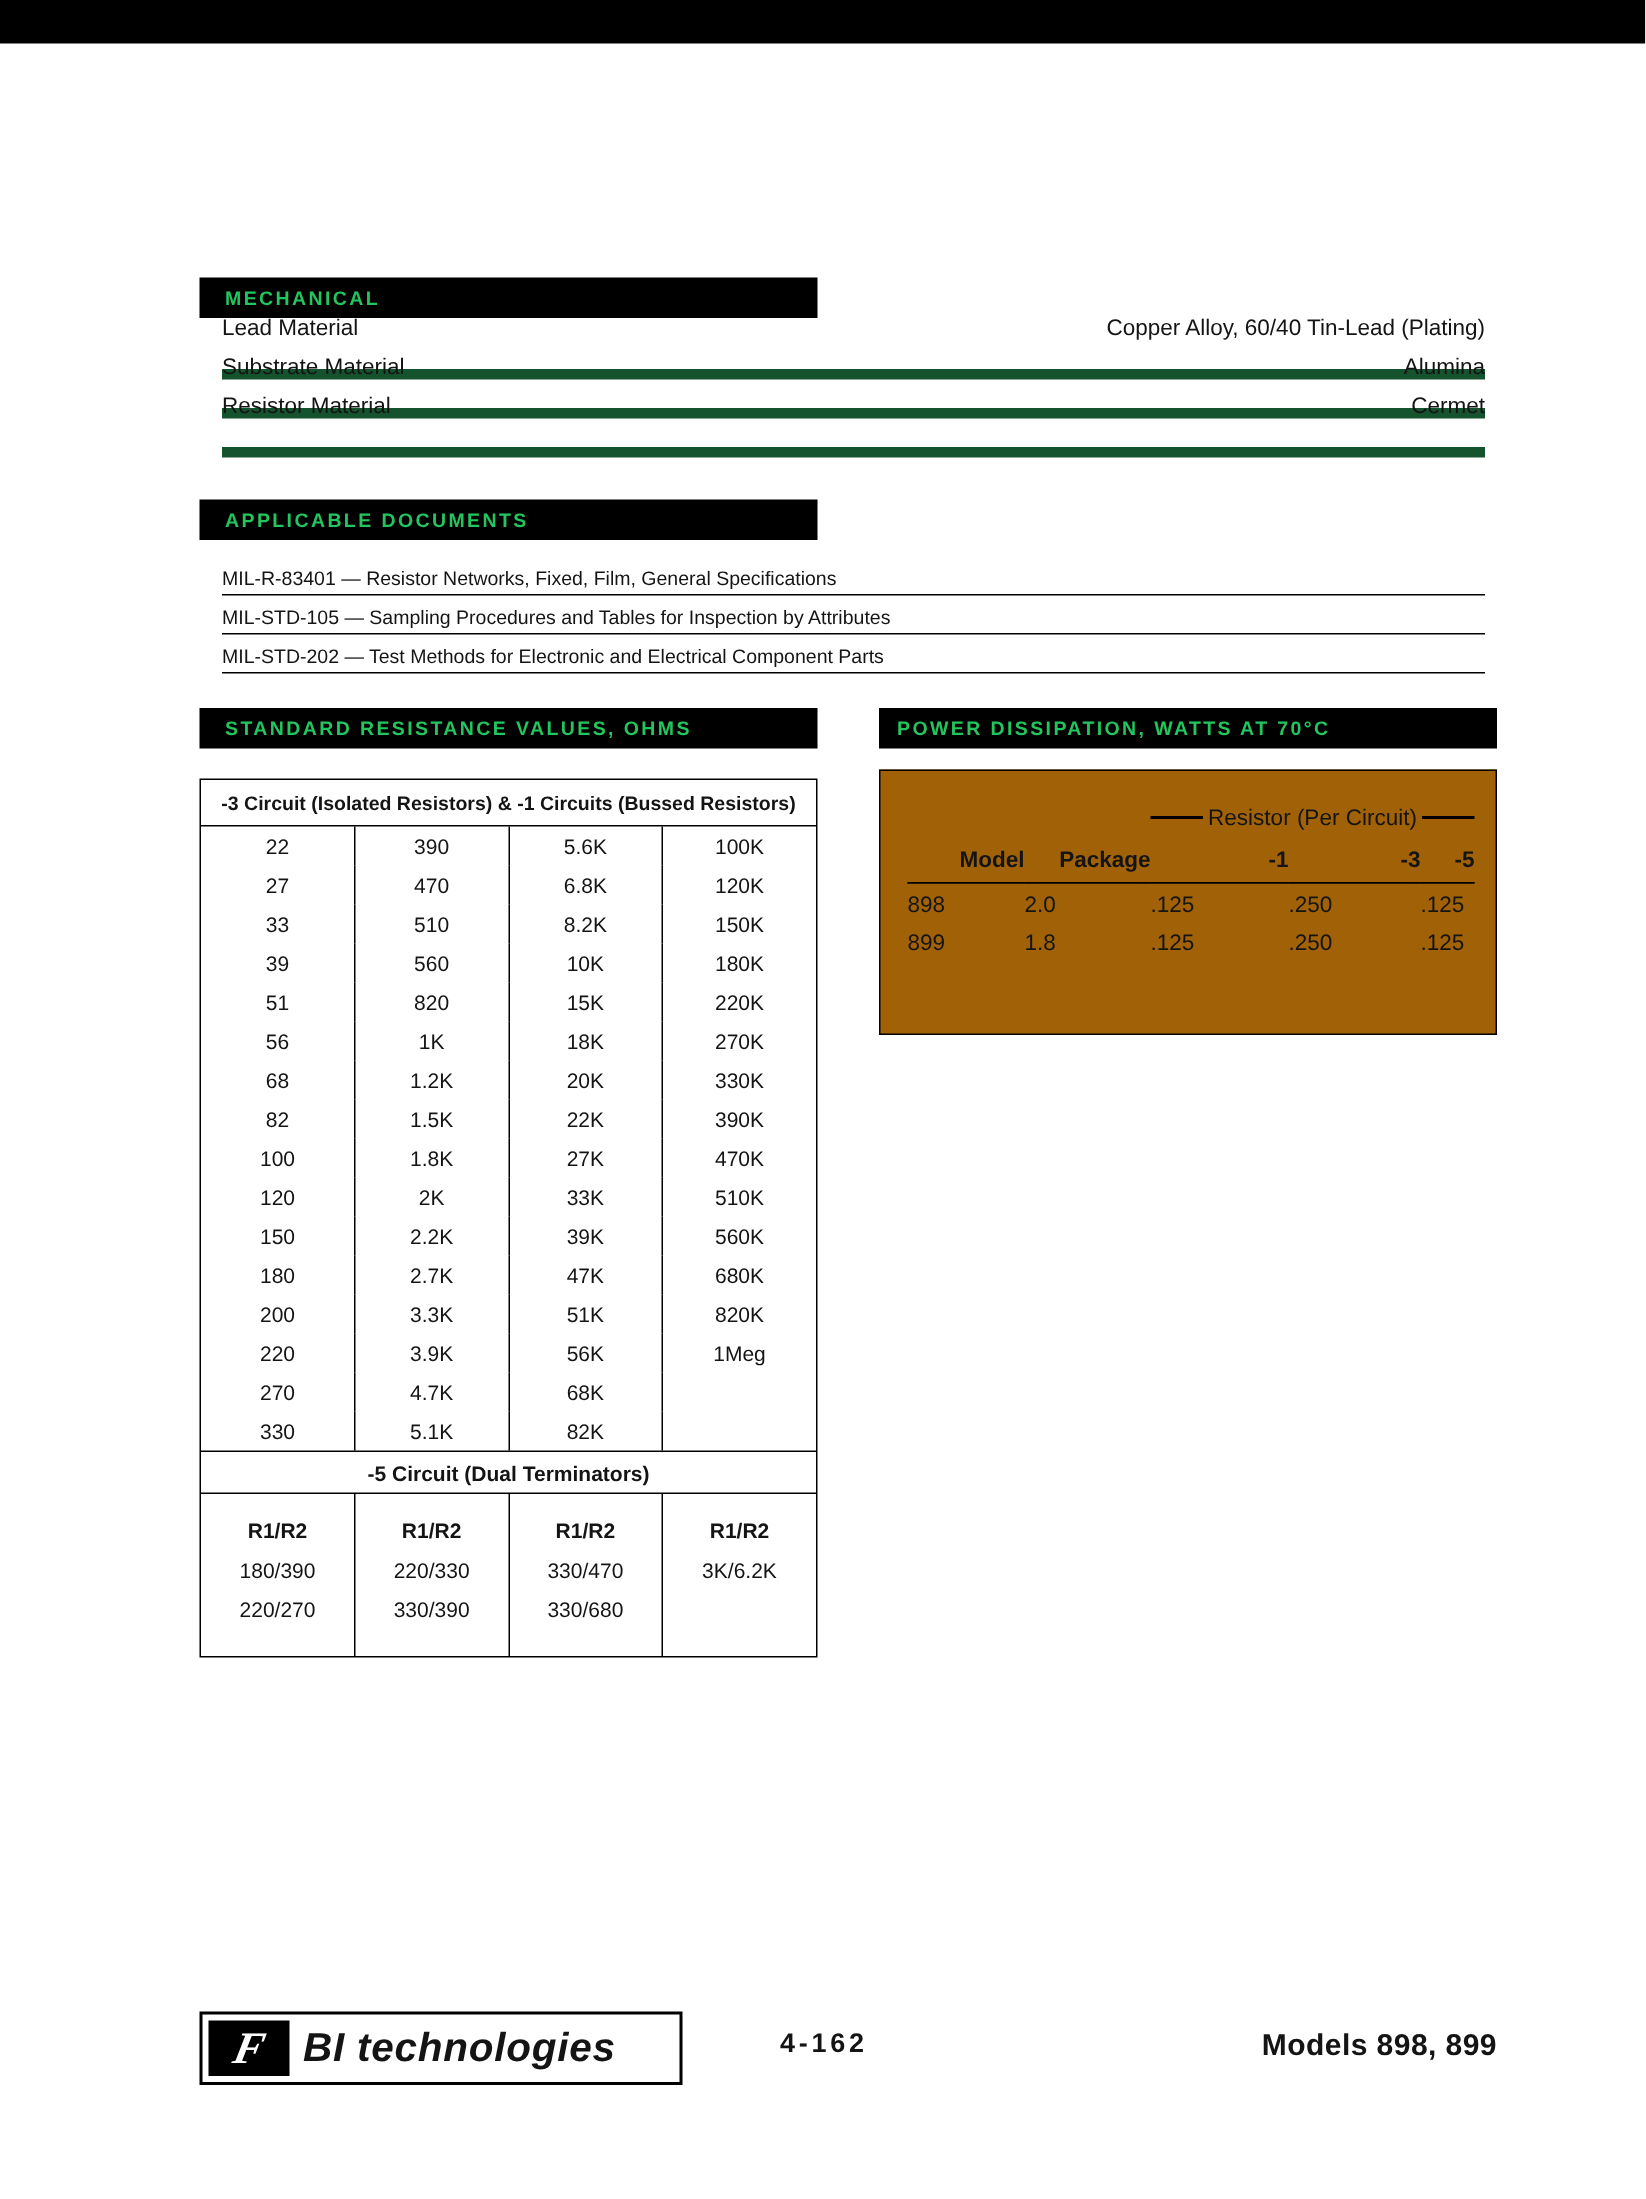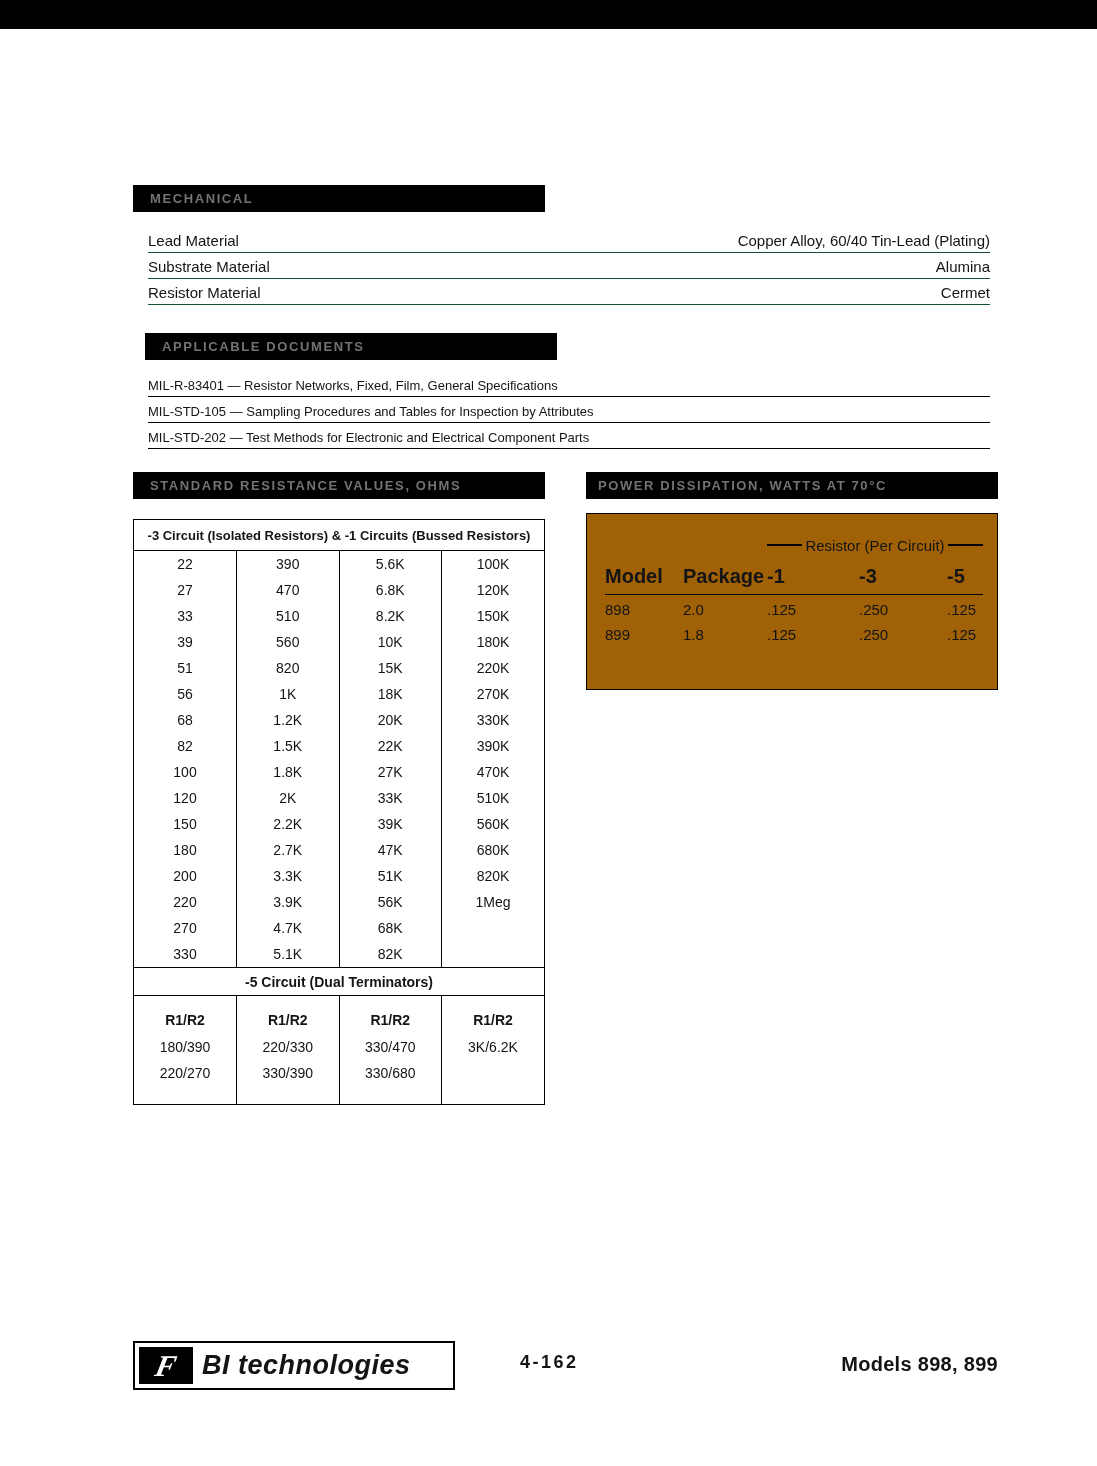--- a/index.html
+++ b/index.html
@@ -12,35 +12,35 @@
     font-family: "Liberation Sans", "DejaVu Sans", sans-serif;
     color: #141414;
     overflow: hidden;
     margin: 0 auto;
   }
   .top-bar {
     position: absolute; top: 0; left: 0;
     width: 100%; height: 29px; background: #000;
   }
   .section-bar {
-    position: absolute; height: 27px; background: #000; color: #737373;
+    position: absolute; height: 27px; background: #000; color: #22c55e;
     display: flex; align-items: center; padding-left: 17px;
     font-size: 13px; font-weight: bold; letter-spacing: 1.6px;
     white-space: nowrap;
   }
   #mech-bar  { left: 133px; top: 185px; width: 412px; }
-  #docs-bar  { left: 133px; top: 333px; width: 412px; margin-left: 12px; }
+  #docs-bar  { left: 133px; top: 333px; width: 412px; }
   #res-bar   { left: 133px; top: 472px; width: 412px; }
   #power-bar { left: 586px; top: 472px; width: 412px; padding-left: 12px; }
 
   .spec-rows { position: absolute; left: 148px; top: 227px; width: 842px; }
   .spec-row {
     display: flex; justify-content: space-between; align-items: flex-end;
-    height: 26px; border-bottom: 1px solid #14532d;
-    font-size: 15px; padding-bottom: 3px;
+    height: 26px; border-bottom: 7px solid #14532d;
+    font-size: 15px; padding-bottom: 19px;
   }
   .docs-rows { position: absolute; left: 148px; top: 371px; width: 842px; }
   .doc-row {
     display: flex; align-items: flex-end;
     height: 26px; border-bottom: 1px solid #000;
     font-size: 13px; padding-bottom: 3px;
   }
 
   
   .res-table {
@@ -71,23 +71,23 @@
   .dual-grid tr.filler td { height: 18px; }
 
   
   .power-box {
     position: absolute; left: 586px; top: 513px; width: 412px; height: 177px;
     border: 1px solid #000; background: #a16207;
     padding: 16px 14px 0 18px;
   }
   table.power-table { width: 100%; border-collapse: collapse; font-size: 15px; }
   .power-table th {
-    text-align: left; font-weight: bold;
+    text-align: right; font-weight: bold;
     border-bottom: 1px solid #000; padding: 3px 0 6px;
-    font-size: 20px;
+    font-size: 15px;
   }
   .power-table td { padding: 6px 0 2px; font-size: 15px; }
   .power-table .group-td { padding: 0 0 2px; }
   .group-header { display: flex; align-items: center; height: 30px; }
   .group-header .dash { flex: 1; border-top: 2px solid #000; }
   .group-header .lbl { padding: 0 3px; font-size: 15px; white-space: nowrap; }
 
   
   .logo-box {
     position: absolute; left: 133px; top: 1341px; width: 322px; height: 49px;

